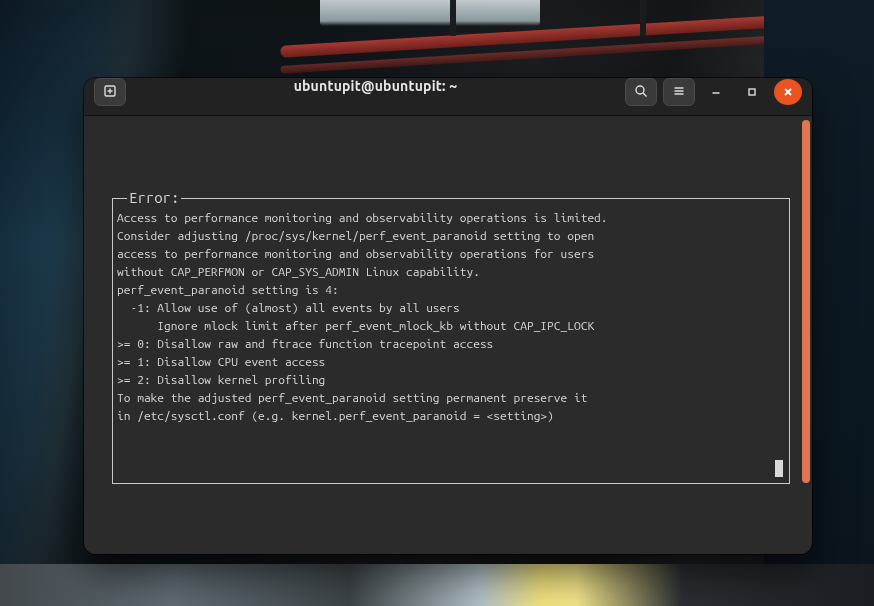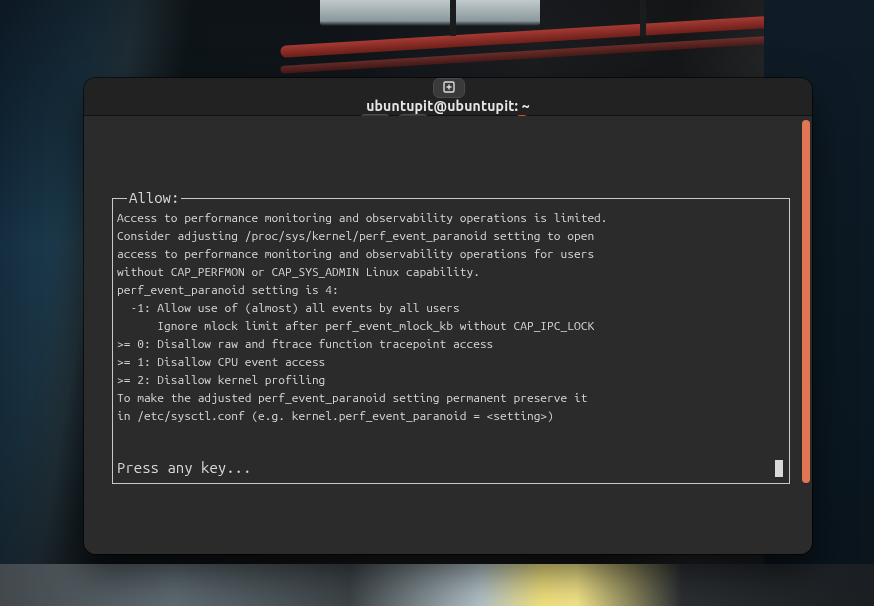--- a/index.html
+++ b/index.html
@@ -93,25 +93,24 @@
     border-radius: 12px;
     background: #2b2b2b;
     box-shadow: 0 18px 40px rgba(0,0,0,0.6), 0 0 0 1px rgba(0,0,0,0.6);
     overflow: hidden;
   }
   .titlebar {
     height: 38px;
     width: 100%;
     background: #222222;
     display: flex;
-    align-items: center;
+    align-items: flex-start;
     padding: 0 6px;
     box-sizing: border-box;
     border-bottom: 1px solid #111;
-    flex-direction: column;
   }
   .tb-btn {
     width: 30px;
     height: 26px;
     border-radius: 6px;
     background: #3a3a3a;
     border: 1px solid #4a4a4a;
     display: flex;
     align-items: center;
     justify-content: center;
@@ -290,31 +289,30 @@
         </div>
       </div>
     </div>
 
     <div class="term-body">
       <div class="scrollbar-track">
         <div class="scrollbar-thumb"></div>
       </div>
 
       <div class="error-frame">
-        <div class="frame-title">Allow:</div>
+        <div class="frame-title">Error:</div>
         <div class="error-text">Access to performance monitoring and observability operations is limited.
 Consider adjusting /proc/sys/kernel/perf_event_paranoid setting to open
 access to performance monitoring and observability operations for users
 without CAP_PERFMON or CAP_SYS_ADMIN Linux capability.
 perf_event_paranoid setting is 4:
   -1: Allow use of (almost) all events by all users
       Ignore mlock limit after perf_event_mlock_kb without CAP_IPC_LOCK
 &gt;= 0: Disallow raw and ftrace function tracepoint access
 &gt;= 1: Disallow CPU event access
 &gt;= 2: Disallow kernel profiling
 To make the adjusted perf_event_paranoid setting permanent preserve it
 in /etc/sysctl.conf (e.g. kernel.perf_event_paranoid = &lt;setting&gt;)</div>
-        <div class="press-key">Press any key...</div>
         <div class="text-cursor"></div>
       </div>
     </div>
   </div>
 </div>
 
 </body></html>

